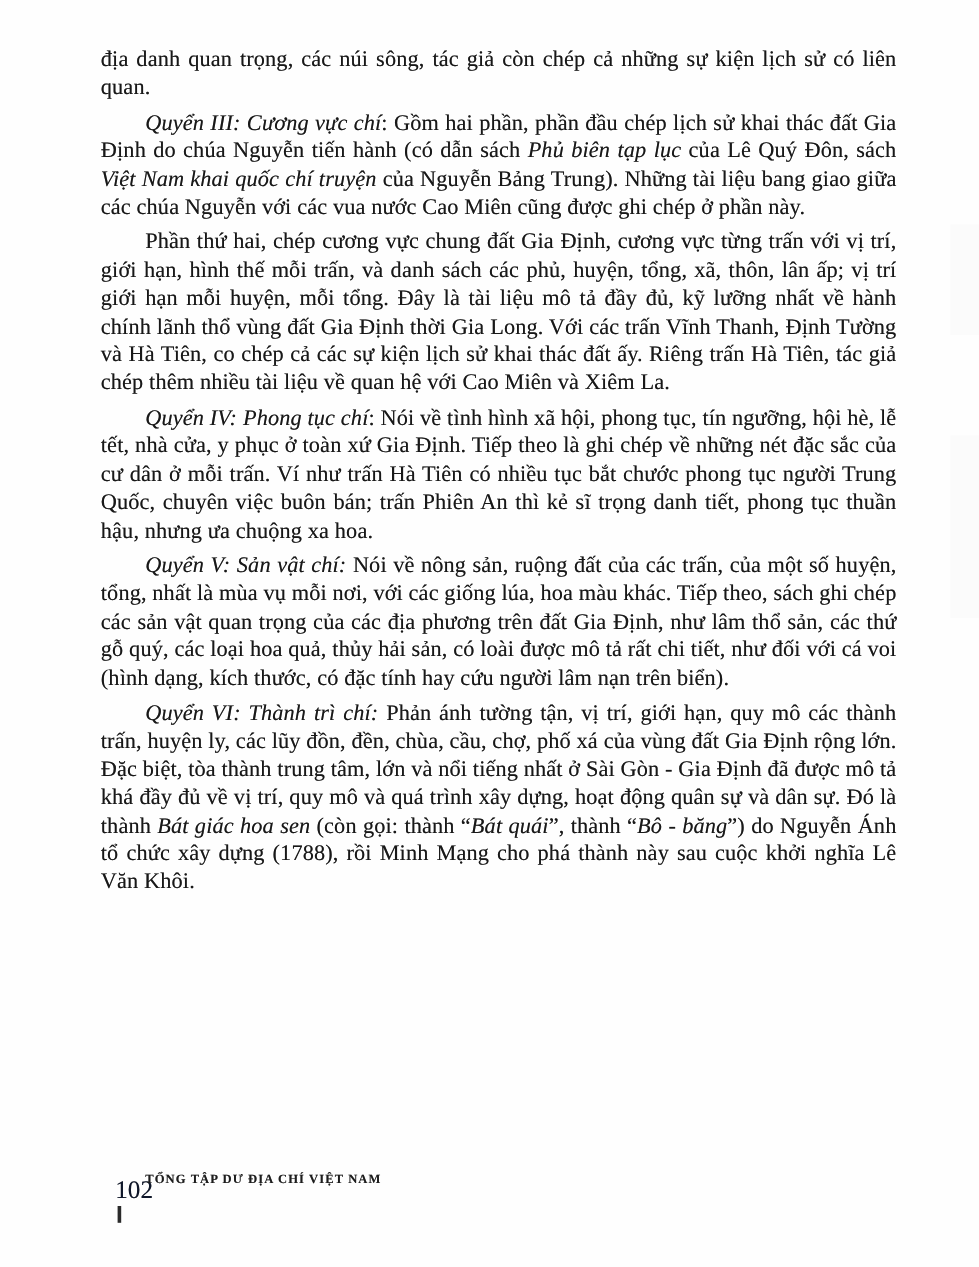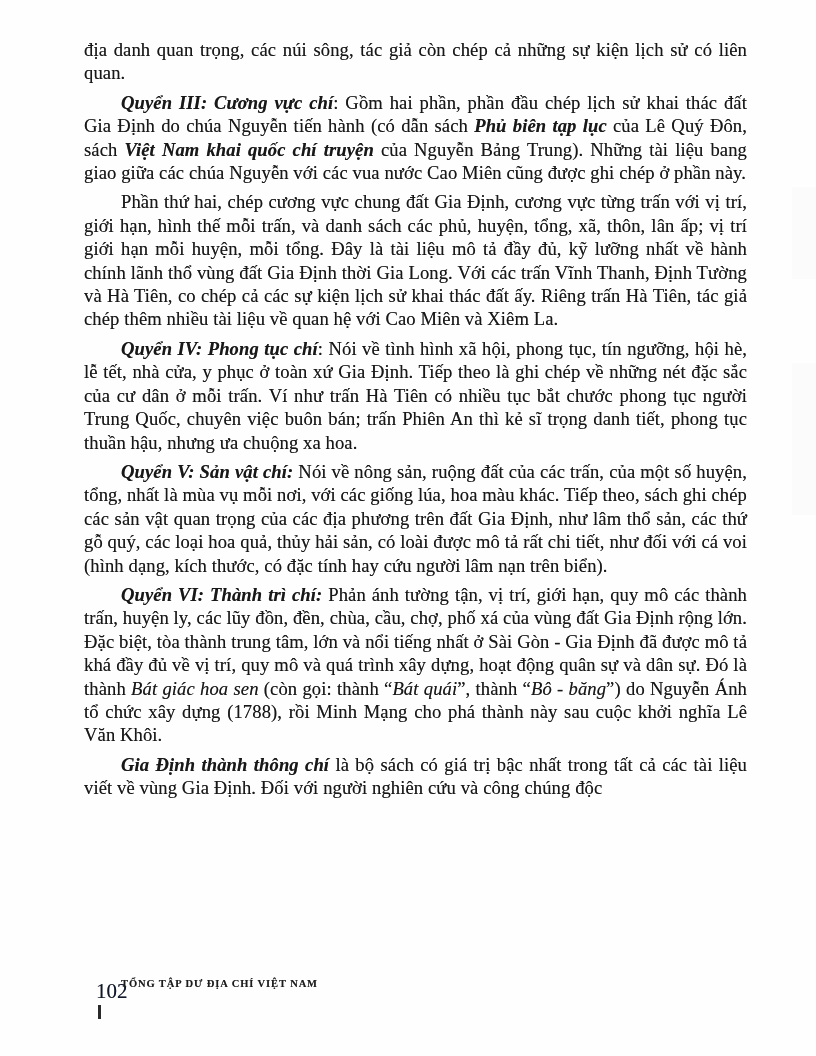--- a/index.html
+++ b/index.html
@@ -30,21 +30,21 @@
   }
   p.para {
     margin: 0 0 6px 0;
     font-size: 18.6px;
     line-height: 23.4px;
     text-align: justify;
     letter-spacing: 0.1px;
     text-shadow: 0 0 0.4px rgba(20,20,20,0.55);
   }
   p.para.indent { text-indent: 37px; }
-  .bi { font-weight: bold; font-style: italic; }
+  .bi { font-weight: normal; font-style: italic; }
   .i  { font-style: italic; }
   .footer { position: absolute; left: 0; top: 0; width: 816px; height: 1056px; pointer-events: none; }
   .page-number {
     position: absolute;
     left: 96px; top: 980px;
     font-size: 21px;
     line-height: 1.1;
     color: #0f172a;
     text-shadow: 0 0 0.4px rgba(20,20,20,0.5);
   }
@@ -71,21 +71,20 @@
   <div class="scan-smudge smudge-a"></div>
   <div class="scan-smudge smudge-b"></div>
 
   <main class="body-text">
       <p class="para"><span>địa danh quan trọng, các núi sông, tác giả còn chép cả những sự kiện lịch sử có liên quan.</span></p>
       <p class="para indent"><span class="bi">Quyển III: Cương vực chí</span><span>: Gồm hai phần, phần đầu chép lịch sử khai thác đất Gia Định do chúa Nguyễn tiến hành (có dẫn sách </span><span class="bi">Phủ biên tạp lục</span><span> của Lê Quý Đôn, sách </span><span class="bi">Việt Nam khai quốc chí truyện</span><span> của Nguyễn Bảng Trung). Những tài liệu bang giao giữa các chúa Nguyễn với các vua nước Cao Miên cũng được ghi chép ở phần này.</span></p>
       <p class="para indent"><span>Phần thứ hai, chép cương vực chung đất Gia Định, cương vực từng trấn với vị trí, giới hạn, hình thế mỗi trấn, và danh sách các phủ, huyện, tổng, xã, thôn, lân ấp; vị trí giới hạn mỗi huyện, mỗi tổng. Đây là tài liệu mô tả đầy đủ, kỹ lưỡng nhất về hành chính lãnh thổ vùng đất Gia Định thời Gia Long. Với các trấn Vĩnh Thanh, Định Tường và Hà Tiên, co chép cả các sự kiện lịch sử khai thác đất ấy. Riêng trấn Hà Tiên, tác giả chép thêm nhiều tài liệu về quan hệ với Cao Miên và Xiêm La.</span></p>
       <p class="para indent"><span class="bi">Quyển IV: Phong tục chí</span><span>: Nói về tình hình xã hội, phong tục, tín ngưỡng, hội hè, lễ tết, nhà cửa, y phục ở toàn xứ Gia Định. Tiếp theo là ghi chép về những nét đặc sắc của cư dân ở mỗi trấn. Ví như trấn Hà Tiên có nhiều tục bắt chước phong tục người Trung Quốc, chuyên việc buôn bán; trấn Phiên An thì kẻ sĩ trọng danh tiết, phong tục thuần hậu, nhưng ưa chuộng xa hoa.</span></p>
       <p class="para indent"><span class="bi">Quyển V: Sản vật chí:</span><span> Nói về nông sản, ruộng đất của các trấn, của một số huyện, tổng, nhất là mùa vụ mỗi nơi, với các giống lúa, hoa màu khác. Tiếp theo, sách ghi chép các sản vật quan trọng của các địa phương trên đất Gia Định, như lâm thổ sản, các thứ gỗ quý, các loại hoa quả, thủy hải sản, có loài được mô tả rất chi tiết, như đối với cá voi (hình dạng, kích thước, có đặc tính hay cứu người lâm nạn trên biển).</span></p>
       <p class="para indent"><span class="bi">Quyển VI: Thành trì chí:</span><span> Phản ánh tường tận, vị trí, giới hạn, quy mô các thành trấn, huyện ly, các lũy đồn, đền, chùa, cầu, chợ, phố xá của vùng đất Gia Định rộng lớn. Đặc biệt, tòa thành trung tâm, lớn và nổi tiếng nhất ở Sài Gòn - Gia Định đã được mô tả khá đầy đủ về vị trí, quy mô và quá trình xây dựng, hoạt động quân sự  và dân sự. Đó là thành </span><span class="i">Bát giác hoa sen</span><span> (còn gọi: thành “</span><span class="i">Bát quái</span><span>”, thành “</span><span class="i">Bô - băng</span><span>”) do Nguyễn Ánh tổ chức xây dựng (1788), rồi Minh Mạng cho phá thành này sau cuộc khởi nghĩa Lê Văn Khôi.</span></p>
-      <p class="para indent"><span class="bi">Gia Định thành thông chí</span><span> là bộ sách có giá trị bậc nhất trong tất cả các tài liệu viết về vùng Gia Định. Đối với người nghiên cứu và công chúng độc</span></p>
     </main>
 
   <div class="footer">
     <div class="page-number">102</div>
     <div class="footer-tick"></div>
     <div class="footer-title">TỔNG TẬP DƯ ĐỊA CHÍ VIỆT NAM</div>
   </div>
 </div>
 
 </body></html>

